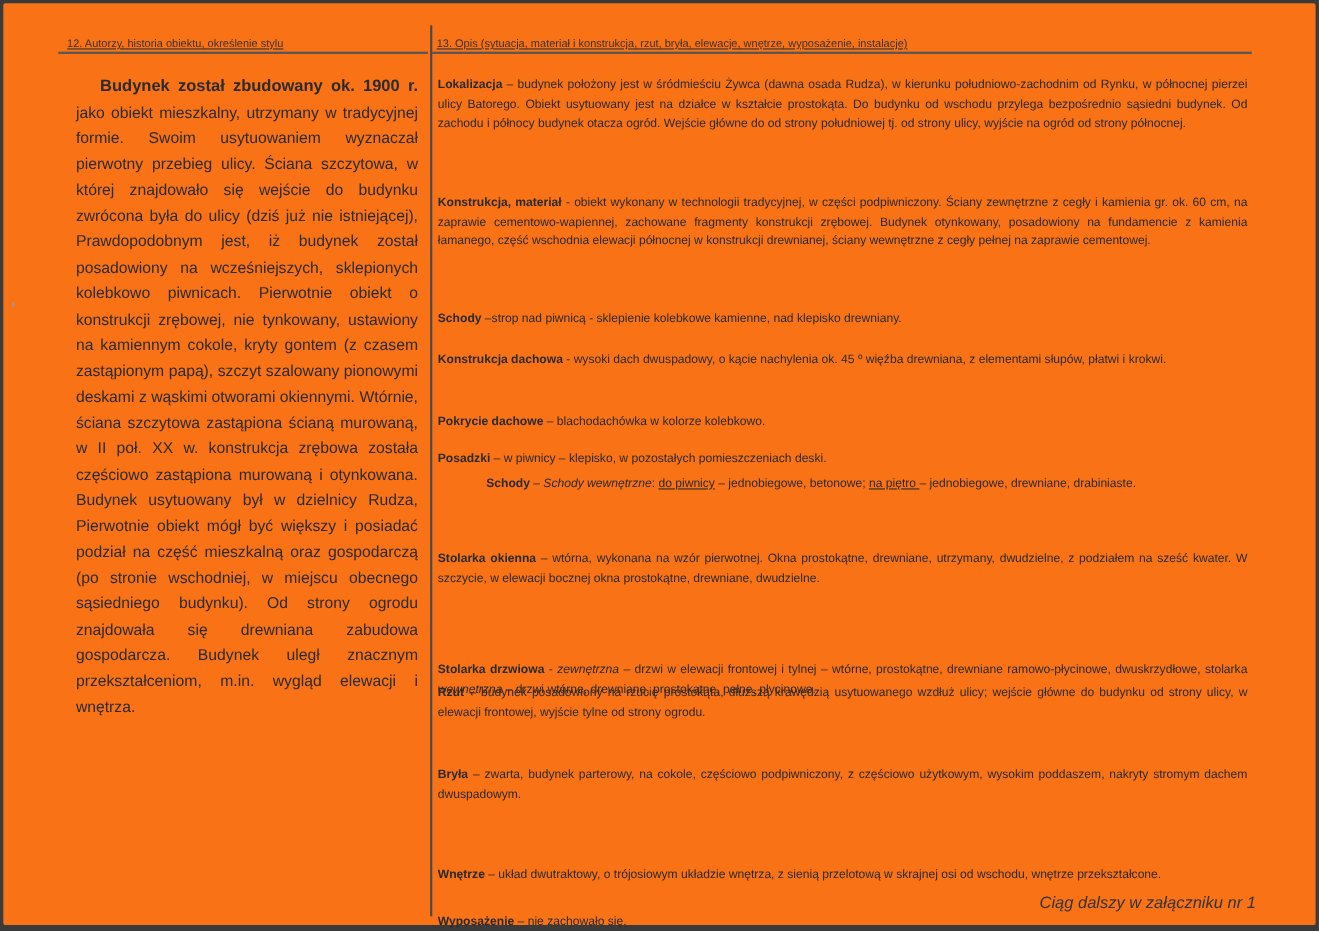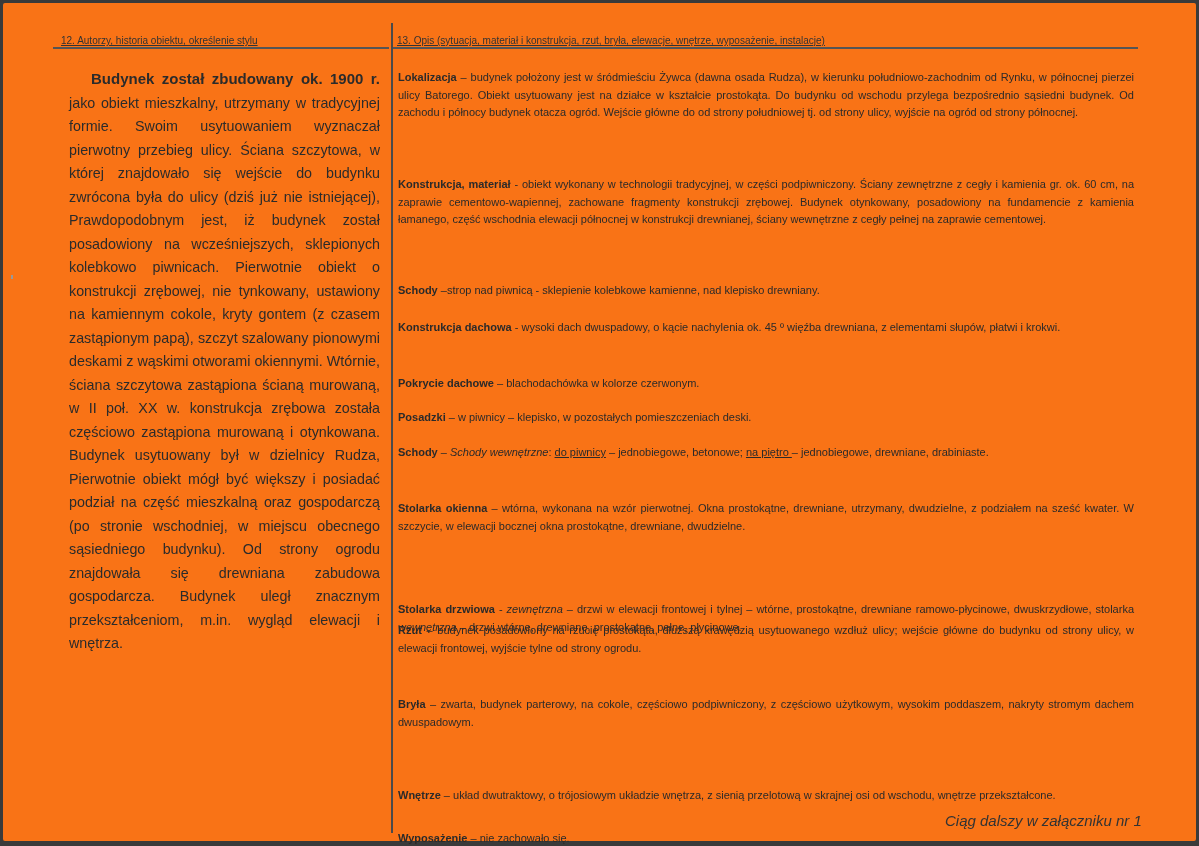--- a/index.html
+++ b/index.html
@@ -68,25 +68,25 @@
 
   <div class="right">
     <div class="sec" style="top:0px;"><b>Lokalizacja</b><span> – budynek położony jest w śródmieściu Żywca (dawna osada Rudza), w kierunku południowo-zachodnim od Rynku, w północnej pierzei ulicy Batorego. Obiekt usytuowany jest na działce w kształcie prostokąta. Do budynku od wschodu przylega bezpośrednio sąsiedni budynek. Od zachodu i północy budynek otacza ogród. Wejście główne do od strony południowej tj. od strony ulicy, wyjście na ogród od strony północnej.</span></div>
 
     <div class="sec" style="top:107px;"><b>Konstrukcja, materiał</b><span> - obiekt wykonany w technologii tradycyjnej, w części podpiwniczony. Ściany zewnętrzne z cegły i kamienia gr. ok. 60 cm, na zaprawie cementowo-wapiennej, zachowane fragmenty konstrukcji zrębowej. Budynek otynkowany, posadowiony na fundamencie z kamienia łamanego, część wschodnia elewacji północnej w konstrukcji drewnianej, ściany wewnętrzne z cegły pełnej na zaprawie cementowej.</span></div>
 
     <div class="sec" style="top:213px;"><b>Schody</b><span> –strop nad piwnicą  - sklepienie kolebkowe kamienne, nad klepisko drewniany.</span></div>
 
     <div class="sec" style="top:250px;"><b>Konstrukcja dachowa</b><span> -  wysoki dach dwuspadowy, o kącie nachylenia ok. 45 º więźba drewniana,  z elementami słupów, płatwi i krokwi.</span></div>
 
-    <div class="sec" style="top:306px;"><b>Pokrycie dachowe</b><span> – blachodachówka  w kolorze czerwonym.</span></div>
+    <div class="sec" style="top:306px;"><b>Pokrycie dachowe</b><span> – blachodachówka  w kolorze kolebkowo.</span></div>
 
     <div class="sec" style="top:340px;"><b>Posadzki</b><span> – w piwnicy – klepisko,  w pozostałych pomieszczeniach deski.</span></div>
 
-    <div class="sec" style="top:375px;"><b>Schody</b><span> – </span><i>Schody wewnętrzne</i><span>: </span><u>do piwnicy</u><span> – jednobiegowe, betonowe; </span><u>na piętro </u><span>– jednobiegowe, drewniane, drabiniaste.</span></div>
+    <div class="sec" style="top:363px;margin-left:44px;"><b>Schody</b><span> – </span><i>Schody wewnętrzne</i><span>: </span><u>do piwnicy</u><span> – jednobiegowe, betonowe; </span><u>na piętro </u><span>– jednobiegowe, drewniane, drabiniaste.</span></div>
 
     <div class="sec" style="top:431px;"><b>Stolarka okienna</b><span> – wtórna, wykonana na wzór pierwotnej. Okna prostokątne, drewniane, utrzymany, dwudzielne, z podziałem na sześć kwater. W szczycie, w elewacji bocznej okna prostokątne, drewniane, dwudzielne.</span></div>
 
     <div class="sec" style="top:532px;"><b>Stolarka drzwiowa</b><span> - </span><i>zewnętrzna</i><span> – drzwi w elewacji frontowej i tylnej – wtórne, prostokątne, drewniane ramowo-płycinowe, dwuskrzydłowe, stolarka </span><i>wewnętrzna</i><span> – drzwi wtórne, drewniane, prostokątne, pełne, płycinowe.</span></div>
 
     <div class="sec" style="top:553px;"><b>Rzut</b><span> – budynek posadowiony na rzucię prostokąta, dłuższą krawędzią usytuowanego wzdłuż ulicy; wejście główne do budynku od strony ulicy, w elewacji frontowej, wyjście tylne od strony ogrodu.</span></div>
 
     <div class="sec" style="top:627px;"><b>Bryła</b><span> – zwarta, budynek parterowy, na cokole, częściowo podpiwniczony, z częściowo użytkowym, wysokim  poddaszem, nakryty stromym dachem dwuspadowym.</span></div>
 
     <div class="sec" style="top:718px;"><b>Wnętrze</b><span> – układ dwutraktowy, o trójosiowym układzie wnętrza, z sienią przelotową w skrajnej osi od wschodu, wnętrze  przekształcone.</span></div>

